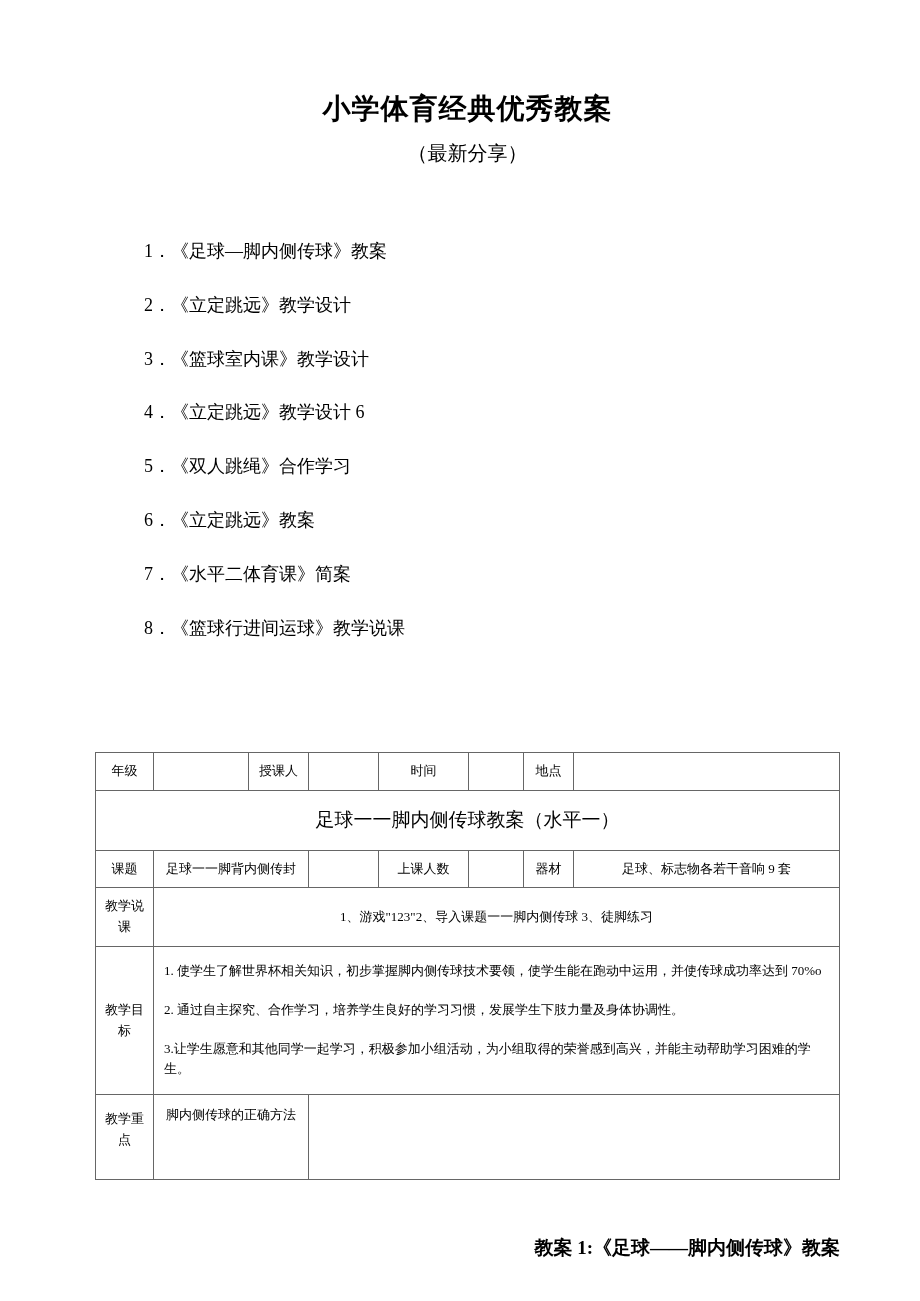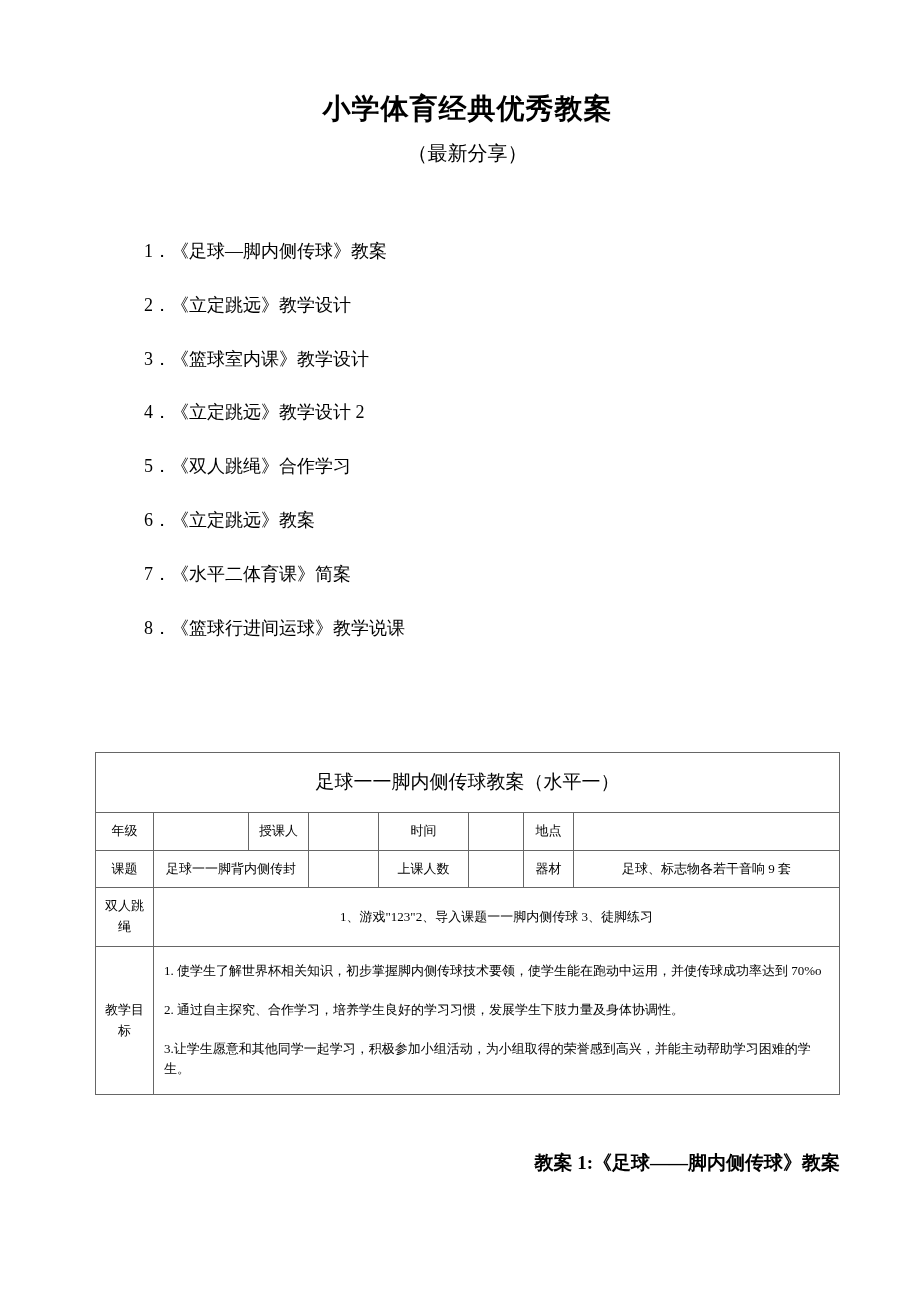--- a/index.html
+++ b/index.html
@@ -95,69 +95,74 @@
 </head>
 <body>
 
 <h1 class="title-main">小学体育经典优秀教案</h1>
 <div class="title-sub">（最新分享）</div>
 
 <div class="toc">
   <div class="toc-item"><span class="num">1</span><span>．《足球—脚内侧传球》教案</span></div>
   <div class="toc-item"><span class="num">2</span><span>．《立定跳远》教学设计</span></div>
   <div class="toc-item"><span class="num">3</span><span>．《篮球室内课》教学设计</span></div>
-  <div class="toc-item"><span class="num">4</span><span>．《立定跳远》教学设计 2</span></div>
+  <div class="toc-item"><span class="num">4</span><span>．《立定跳远》教学设计 6</span></div>
   <div class="toc-item"><span class="num">5</span><span>．《双人跳绳》合作学习</span></div>
   <div class="toc-item"><span class="num">6</span><span>．《立定跳远》教案</span></div>
   <div class="toc-item"><span class="num">7</span><span>．《水平二体育课》简案</span></div>
   <div class="toc-item"><span class="num">8</span><span>．《篮球行进间运球》教学说课</span></div>
 </div>
 
 <table class="lesson-table">
   <colgroup>
     <col style="width:58px">
     <col style="width:95px">
     <col style="width:60px">
     <col style="width:70px">
     <col style="width:90px">
     <col style="width:55px">
     <col style="width:50px">
     <col>
   </colgroup>
   <tbody>
       <tr>
-    <td colspan="8" class="table-title">足球一一脚内侧传球教案（水平一）</td>
-  </tr>
-  <tr>
     <td class="label-cell">年级</td>
     <td></td>
     <td class="center">授课人</td>
     <td></td>
     <td class="center">时间</td>
     <td></td>
     <td class="center">地点</td>
     <td></td>
+  </tr>
+  <tr>
+    <td colspan="8" class="table-title">足球一一脚内侧传球教案（水平一）</td>
   </tr>
   <tr>
     <td class="label-cell">课题</td>
     <td colspan="2" class="center">足球一一脚背内侧传封</td>
     <td></td>
     <td class="center">上课人数</td>
     <td></td>
     <td class="center">器材</td>
     <td class="center">足球、标志物各若干音响 9 套</td>
   </tr>
   <tr>
-    <td class="multiline-label">双人跳绳</td>
+    <td class="multiline-label">教学说课</td>
     <td colspan="7" class="content-center">1、游戏"123"2、导入课题一一脚内侧传球 3、徒脚练习</td>
   </tr>
   <tr>
     <td class="multiline-label">教学目标</td>
     <td colspan="7" class="goals-cell">
       <p>1. 使学生了解世界杯相关知识，初步掌握脚内侧传球技术要领，使学生能在跑动中运用，并使传球成功率达到 70%o</p>
       <p>2. 通过自主探究、合作学习，培养学生良好的学习习惯，发展学生下肢力量及身体协调性。</p>
       <p>3.让学生愿意和其他同学一起学习，积极参加小组活动，为小组取得的荣誉感到高兴，并能主动帮助学习困难的学生。</p>
     </td>
   </tr>
+  <tr>
+    <td class="multiline-label" style="padding-top:14px;padding-bottom:28px;">教学重点</td>
+    <td colspan="2" class="center" style="vertical-align:top;padding-top:10px;">脚内侧传球的正确方法</td>
+    <td colspan="5"></td>
+  </tr>
 </tbody>
   </table>
 
 <div class="footer-title">教案 1:《足球——脚内侧传球》教案</div>
 
 </body></html>

